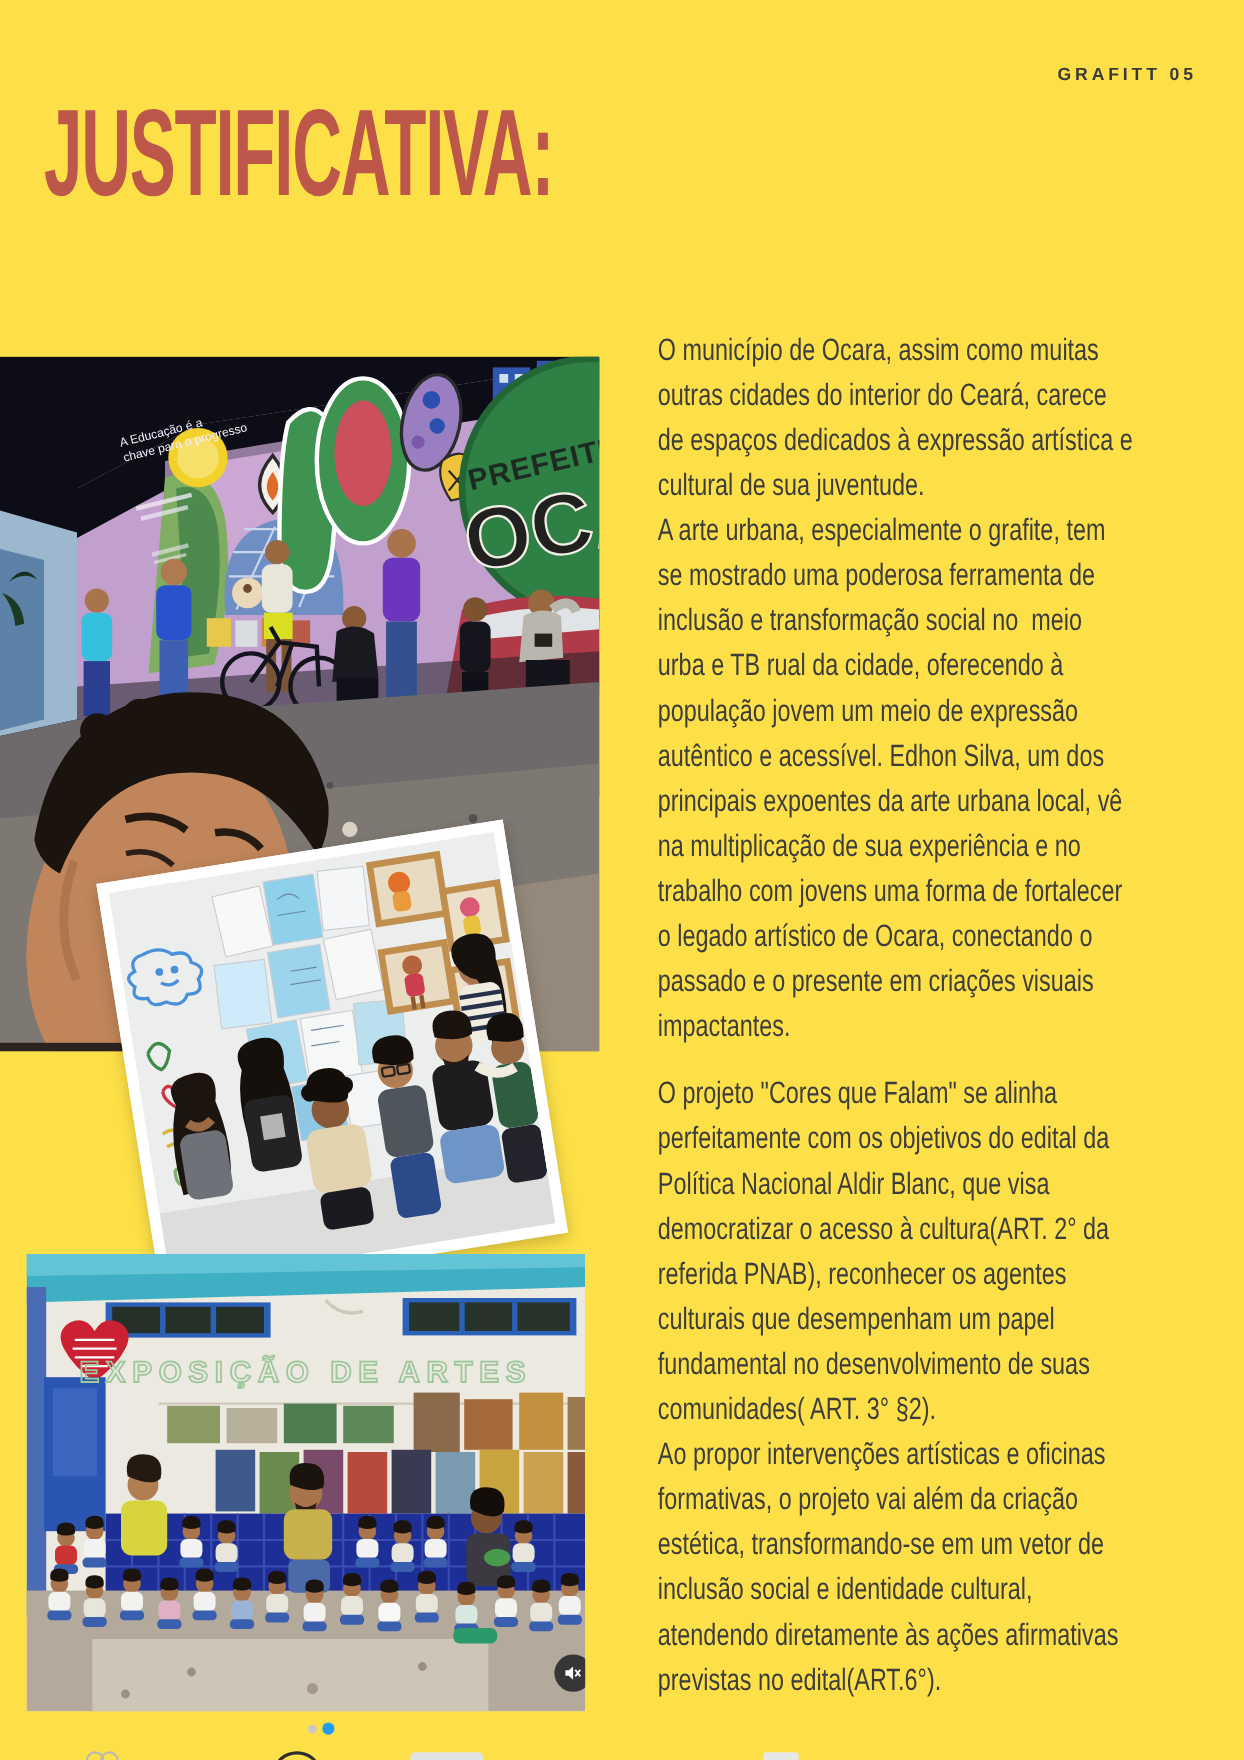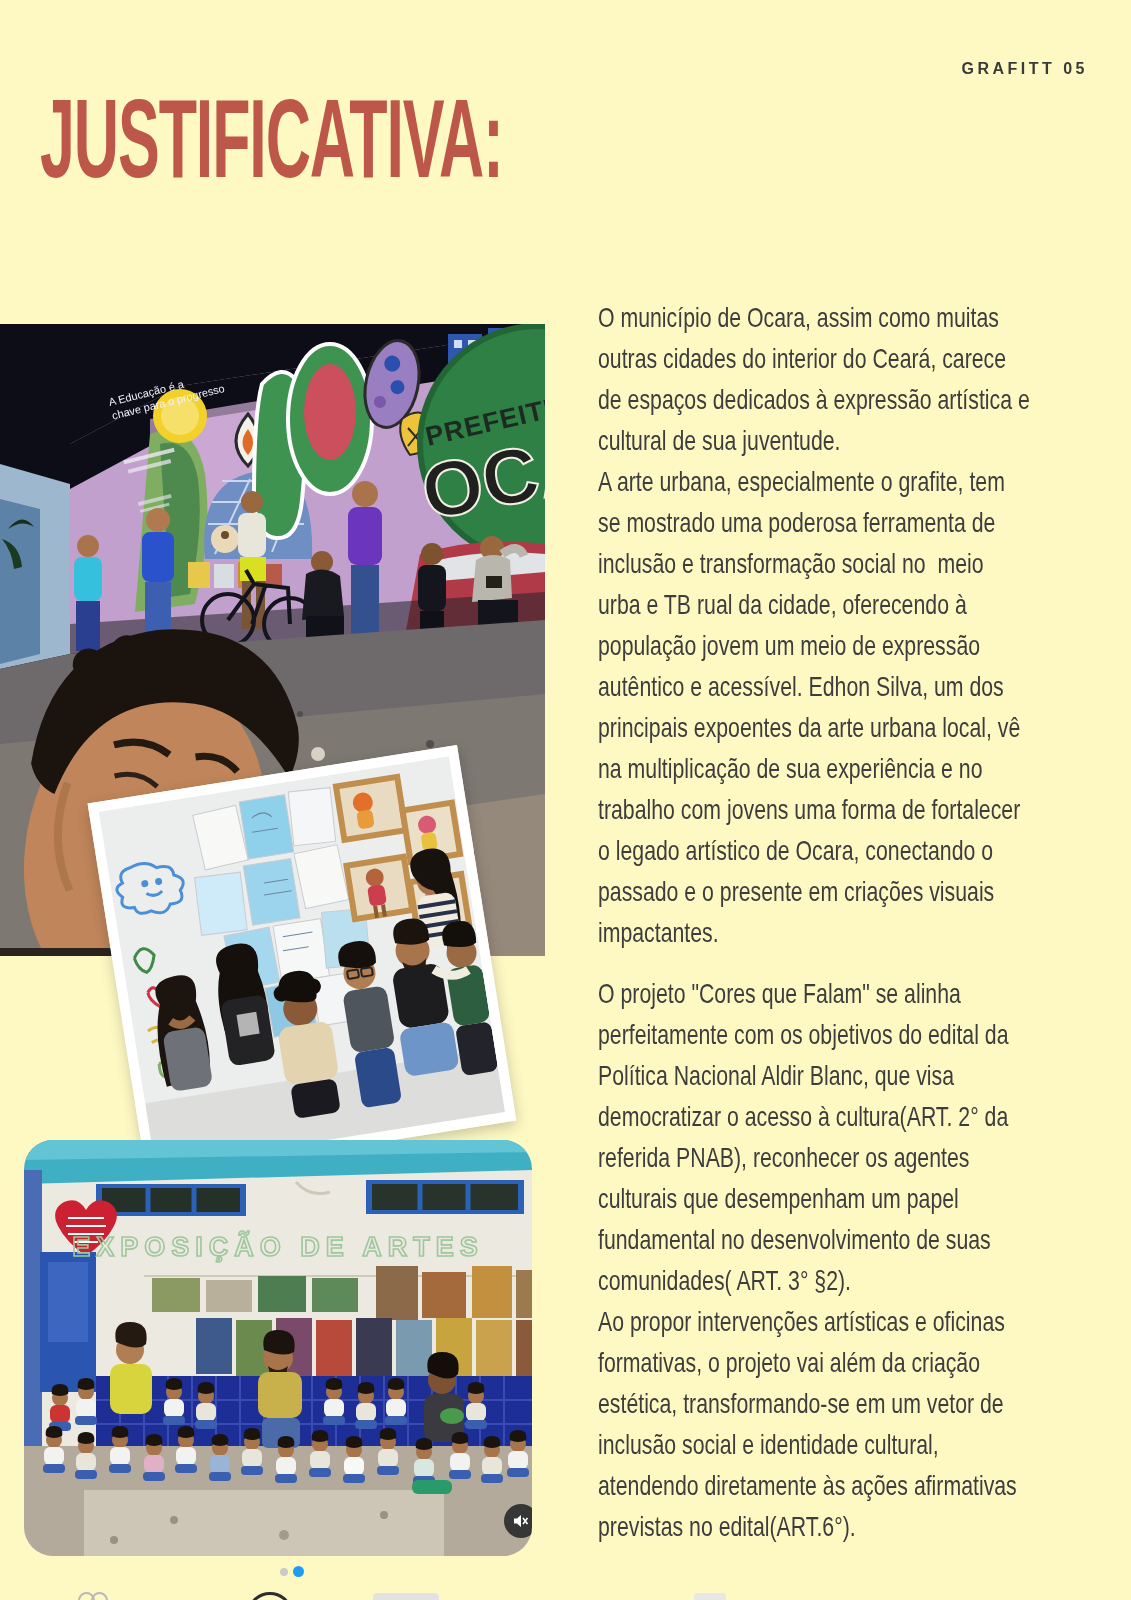--- a/index.html
+++ b/index.html
@@ -1,35 +1,35 @@
 <!DOCTYPE html>
 <html><head>
 <meta charset="utf-8">
 <style>
   html,body{margin:0;padding:0;background:#ffffff;}
-  .page{position:relative;width:1131px;height:1600px;background:#fef9c3;overflow:hidden;
+  .page{position:relative;width:1131px;height:1600px;background:#fde047;overflow:hidden;
         font-family:"Liberation Sans",sans-serif;}
   
   .pagelabel{position:absolute;top:60px;right:43px;font-size:16px;font-weight:700;
              letter-spacing:3.5px;color:#3a3a3a;}
   
   .title{position:absolute;left:40px;top:74px;margin:0;color:#bd574a;
          font-size:112px;font-weight:700;letter-spacing:-2px;white-space:nowrap;
          transform:scaleX(0.56);transform-origin:left top;}
   
   .textcol{position:absolute;left:598px;top:297px;width:500px;color:#3d3d3d;}
   .tline{display:block;height:41px;font-size:28px;line-height:41px;white-space:pre;
          transform:scaleX(0.76);transform-origin:left center;color:#3d3d3d;}
   .para2{margin-top:20px;}
   
   .photo1{position:absolute;left:0;top:324px;width:545px;height:632px;overflow:hidden;}
   .photo2wrap{position:absolute;left:115px;top:772px;width:354px;height:360px;
               border:10px solid #ffffff;transform:rotate(-9deg);
               box-shadow:0 5px 14px rgba(0,0,0,.20);overflow:hidden;background:#ececec;}
-  .photo3{position:absolute;left:24px;top:1140px;width:508px;height:416px;overflow:hidden;border-radius:29px;}
+  .photo3{position:absolute;left:24px;top:1140px;width:508px;height:416px;overflow:hidden;}
   .photo1 svg,.photo2wrap svg,.photo3 svg{display:block;}
   
   .mutebtn{position:absolute;left:480px;top:364px;width:34px;height:34px;border-radius:50%;
            background:rgba(38,38,40,.88);display:flex;align-items:center;justify-content:center;}
   
   .dots{position:absolute;left:280px;top:1566px;display:flex;align-items:center;gap:5px;}
   .dot{border-radius:50%;}
   .dot-inactive{width:8px;height:8px;background:#c9c9c9;}
   .dot-active{width:11px;height:11px;background:#1f9bf0;}
   

